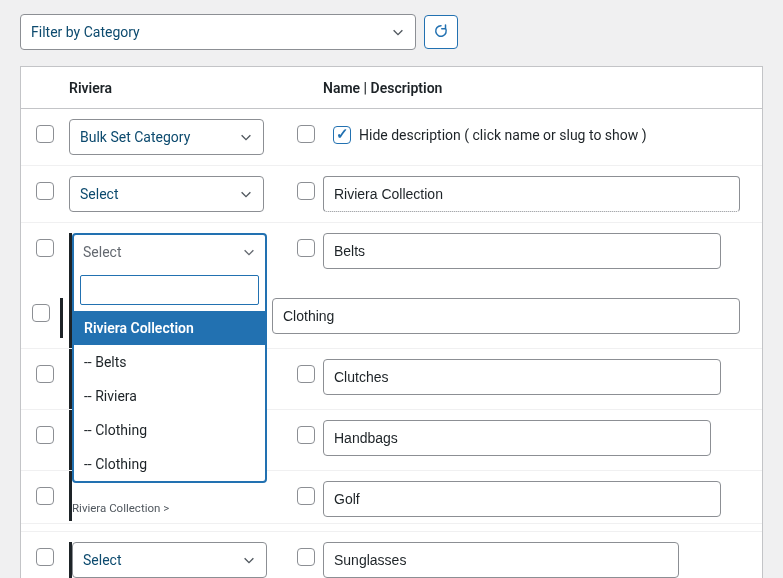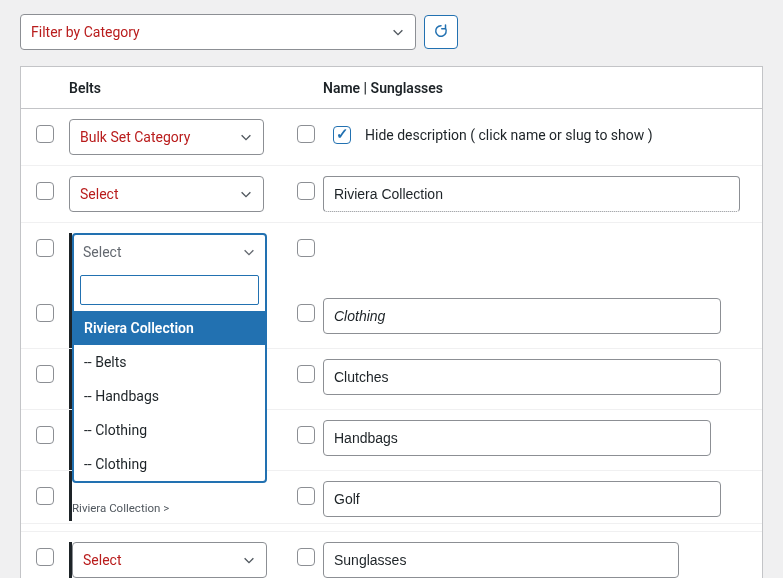--- a/index.html
+++ b/index.html
@@ -4,21 +4,21 @@
 <style>
   * { box-sizing: border-box; margin: 0; padding: 0; }
   body { font-family: -apple-system, BlinkMacSystemFont, "Segoe UI", Roboto, sans-serif; font-size: 14px; color: #1d2327; background: #f0f0f1; padding: 0; }
   .container { padding: 14px 20px; }
 
   .top-bar { display: flex; gap: 8px; align-items: center; margin-bottom: 16px; }
 
   .select-box {
     position: relative; background: #fff; border: 1px solid #8c8f94; border-radius: 4px;
     height: 36px; display: flex; align-items: center; justify-content: space-between;
-    padding: 0 10px; color: #b91c1c; cursor: pointer;
+    padding: 0 10px; color: #0c4a6e; cursor: pointer;
   }
   .select-box.filter { width: 396px; }
   .select-box.parent { width: 195px; }
   .select-box .caret { color: #50575e; }
   .caret svg { display: block; width: 14px; height: 14px; }
 
   .icon-btn {
     width: 34px; height: 34px; border: 1px solid #2271b1; border-radius: 4px;
     background: #fff; display: flex; align-items: center; justify-content: center; cursor: pointer; color: #2271b1;
   }
@@ -45,21 +45,21 @@
   }
   input[type="checkbox"].cb:checked { background: #fff; border-color: #2271b1; }
   input[type="checkbox"].cb:checked::after { content: "✓"; color: #2271b1; position: absolute; top: -2px; left: 2px; font-size: 15px; font-weight: bold; }
 
   .text-input {
     width: 100%; height: 36px; border: 1px solid #8c8f94; border-radius: 4px; padding: 0 10px;
     font-size: 14px; background: #fff; color: #1d2327;
   }
   .text-input.wide-dotted { border-bottom: 1px dotted #8c8f94; width: 100%; }
 
-  .hide-desc { display: flex; align-items: center; gap: 14px; padding-top: 7px; padding-left: 10px; }
+  .hide-desc { display: flex; align-items: center; gap: 8px; padding-top: 7px; padding-left: 10px; }
 
   .row-indent { padding-left: 18px; border-left: 3px solid #1d2327; }
 
   
   .dd-open { position: relative; }
   .dd-popup {
     position: absolute; top: 0; left: 0; width: 195px;
     border: 2px solid #2271b1; border-radius: 4px; background: #fff; z-index: 100;
   }
   .dd-popup .dd-select { display: flex; align-items: center; justify-content: space-between; height: 34px; padding: 0 9px; color: #646970; }
@@ -95,22 +95,22 @@
             <path d="M12 5a7 7 0 1 0 6.1 3.6M18 4v5h-5" fill="none" stroke="currentColor" stroke-width="2" stroke-linecap="round" stroke-linejoin="round"></path>
           </svg>
       </span>
     </button>
   </div>
 
   <div class="table">
 
     <div class="th-row">
       <div class="cb-col"></div>
-      <div class="th-parent">Belts</div>
-      <div class="th-name">Name | Sunglasses</div>
+      <div class="th-parent">Riviera</div>
+      <div class="th-name">Name | Description</div>
     </div>
 
     <div class="body-row">
       <div class="cb-col">
           <input type="checkbox" class="cb" style="">
         </div>
       <div class="parent-col">
         <div class="select-box parent">
           <span>Bulk Set Category</span>
           <span class="caret">
@@ -166,44 +166,47 @@
                   <path d="M3 6l5 5 5-5" fill="none" stroke="currentColor" stroke-width="1.6"></path>
                 </svg>
               </span>
           </div>
           <div class="dd-search">
             <input type="text" style="">
           </div>
           <div class="dd-list">
             <div class="dd-item active">Riviera Collection</div>
             <div class="dd-item child">-- Belts</div>
-            <div class="dd-item child">-- Handbags</div>
+            <div class="dd-item child">-- Riviera</div>
             <div class="dd-item child">-- Clothing</div>
             <div class="dd-item child">-- Clothing</div>
           </div>
         </div>
         <div class="crumb" style="position:absolute; bottom:-2px; left:0;">Riviera Collection &gt;</div>
       </div>
       <div class="gutter">
           <input type="checkbox" class="cb" style="">
         </div>
+      <div class="name-col">
+        <input class="text-input" style="width: 398px;" value="Belts">
+      </div>
     </div>
 
     <div style="margin-top:-236px;">
 
     <div class="body-row">
       <div class="cb-col">
             <input type="checkbox" class="cb" style="">
           </div>
       <div class="parent-col indent row-indent" style="min-height:40px;"></div>
       <div class="gutter">
             <input type="checkbox" class="cb" style="">
           </div>
       <div class="name-col">
-        <input class="text-input" style="width: 398px; font-style: italic;" value="Clothing">
+        <input class="text-input" style="width: 468px;" value="Clothing">
       </div>
     </div>
 
     <div class="body-row">
       <div class="cb-col">
             <input type="checkbox" class="cb" style="">
           </div>
       <div class="parent-col indent row-indent" style="min-height:40px;"></div>
       <div class="gutter">
             <input type="checkbox" class="cb" style="">

